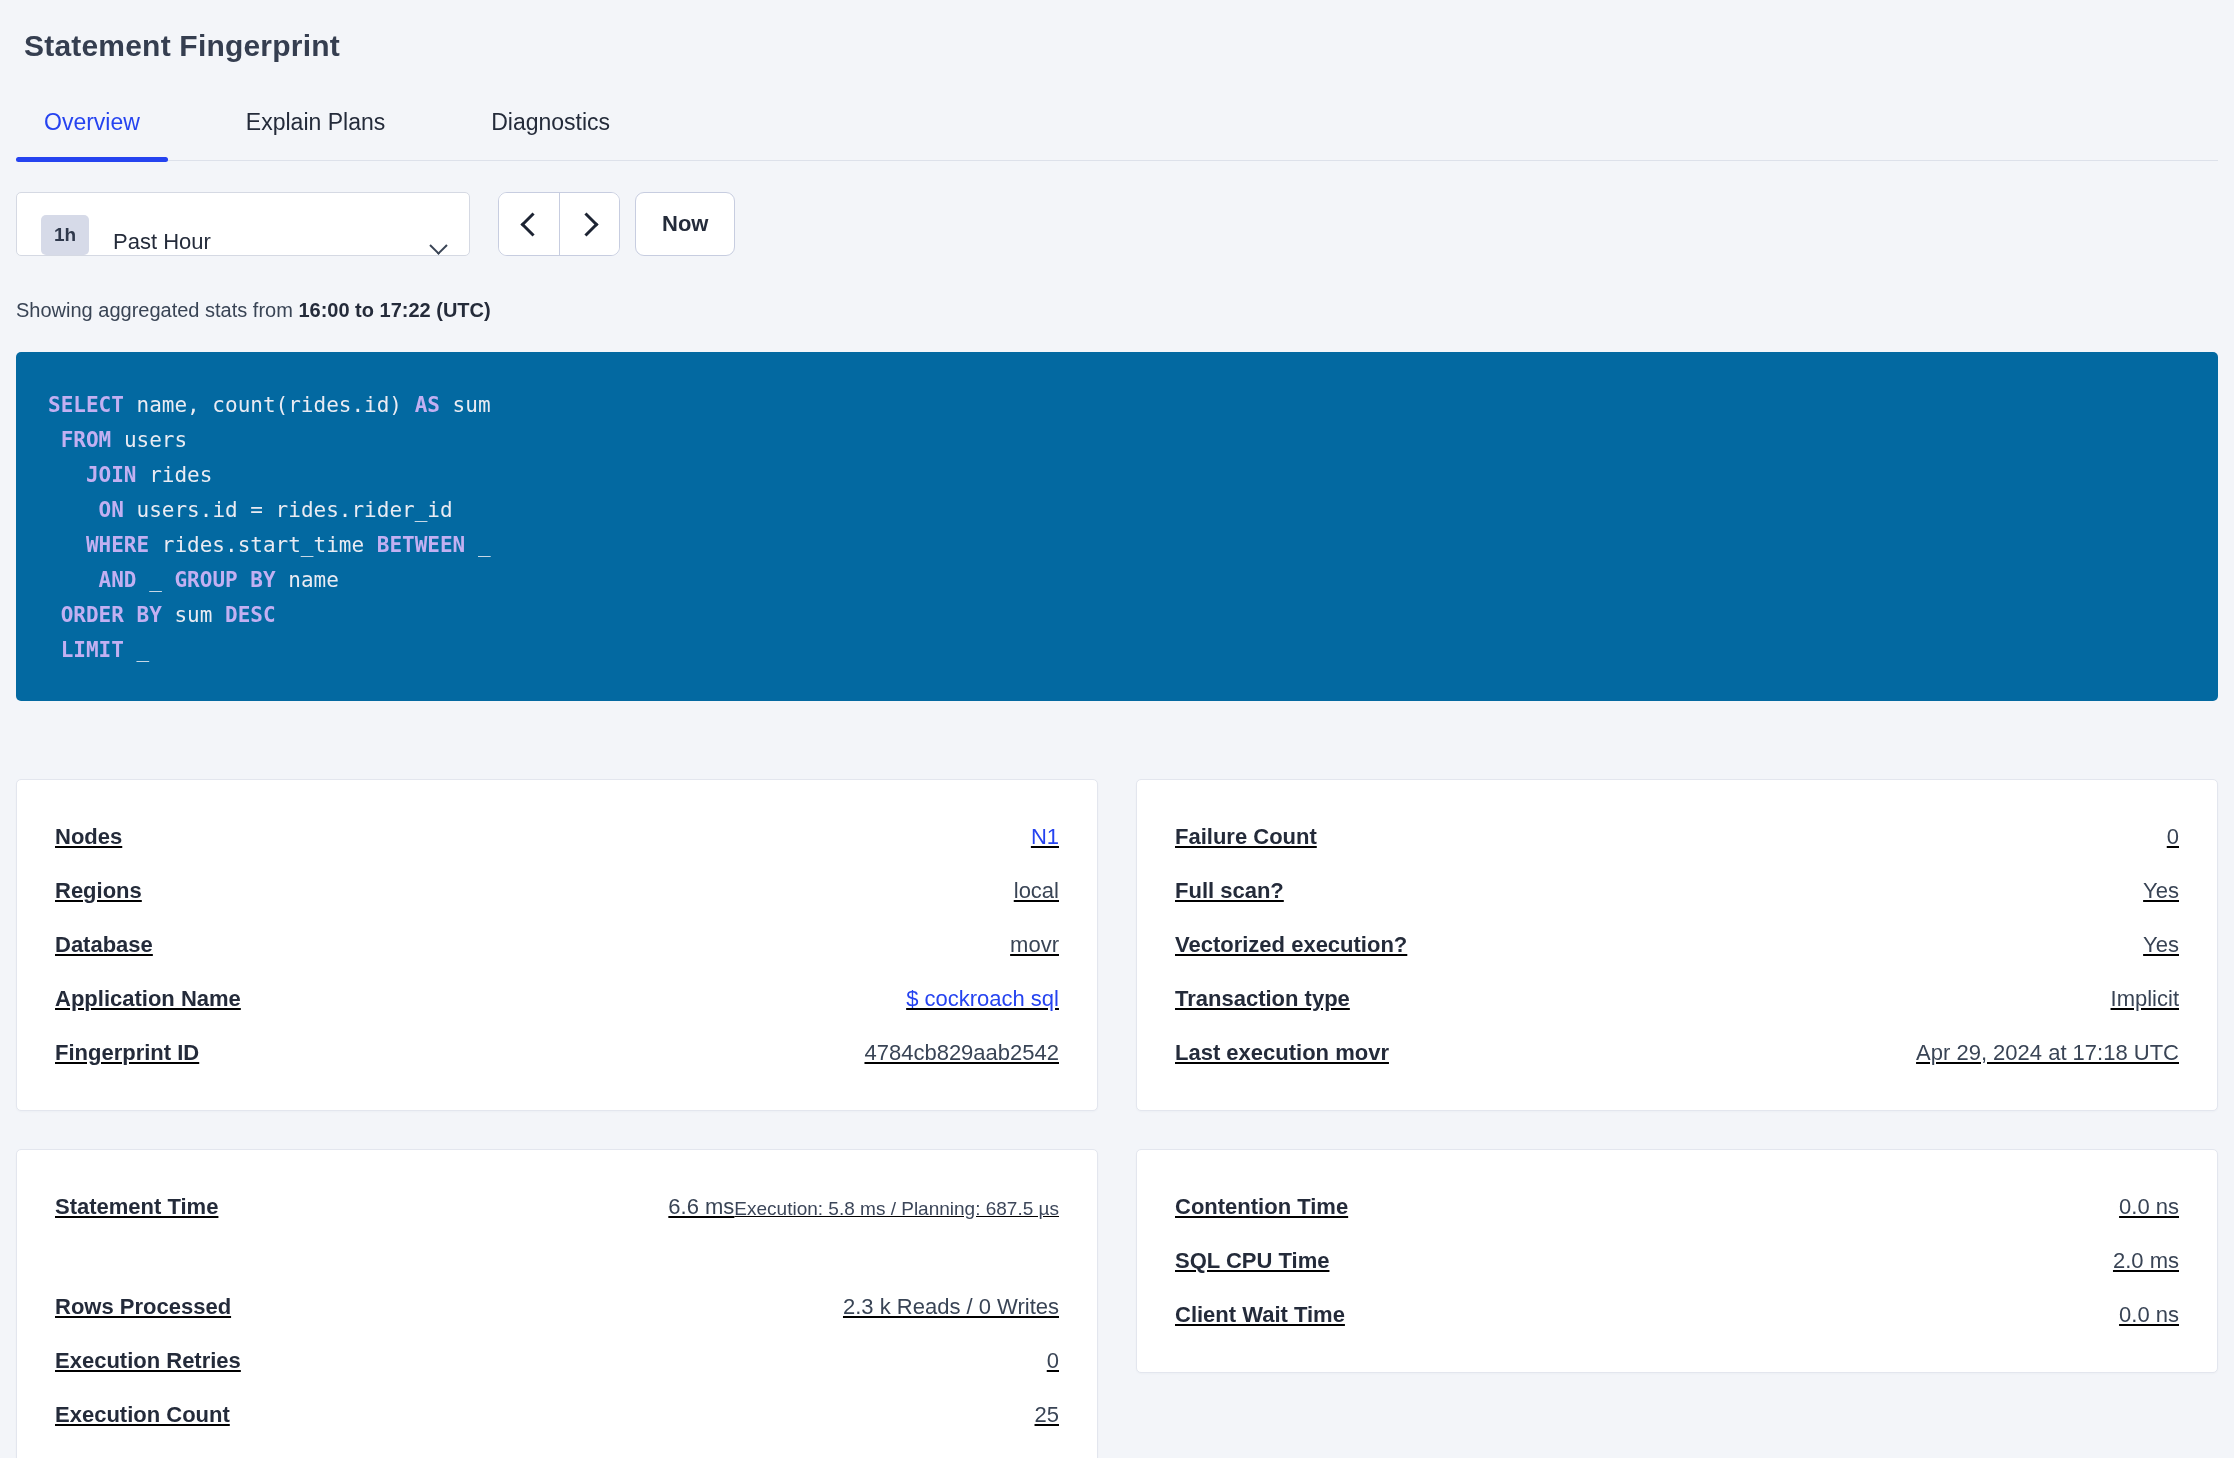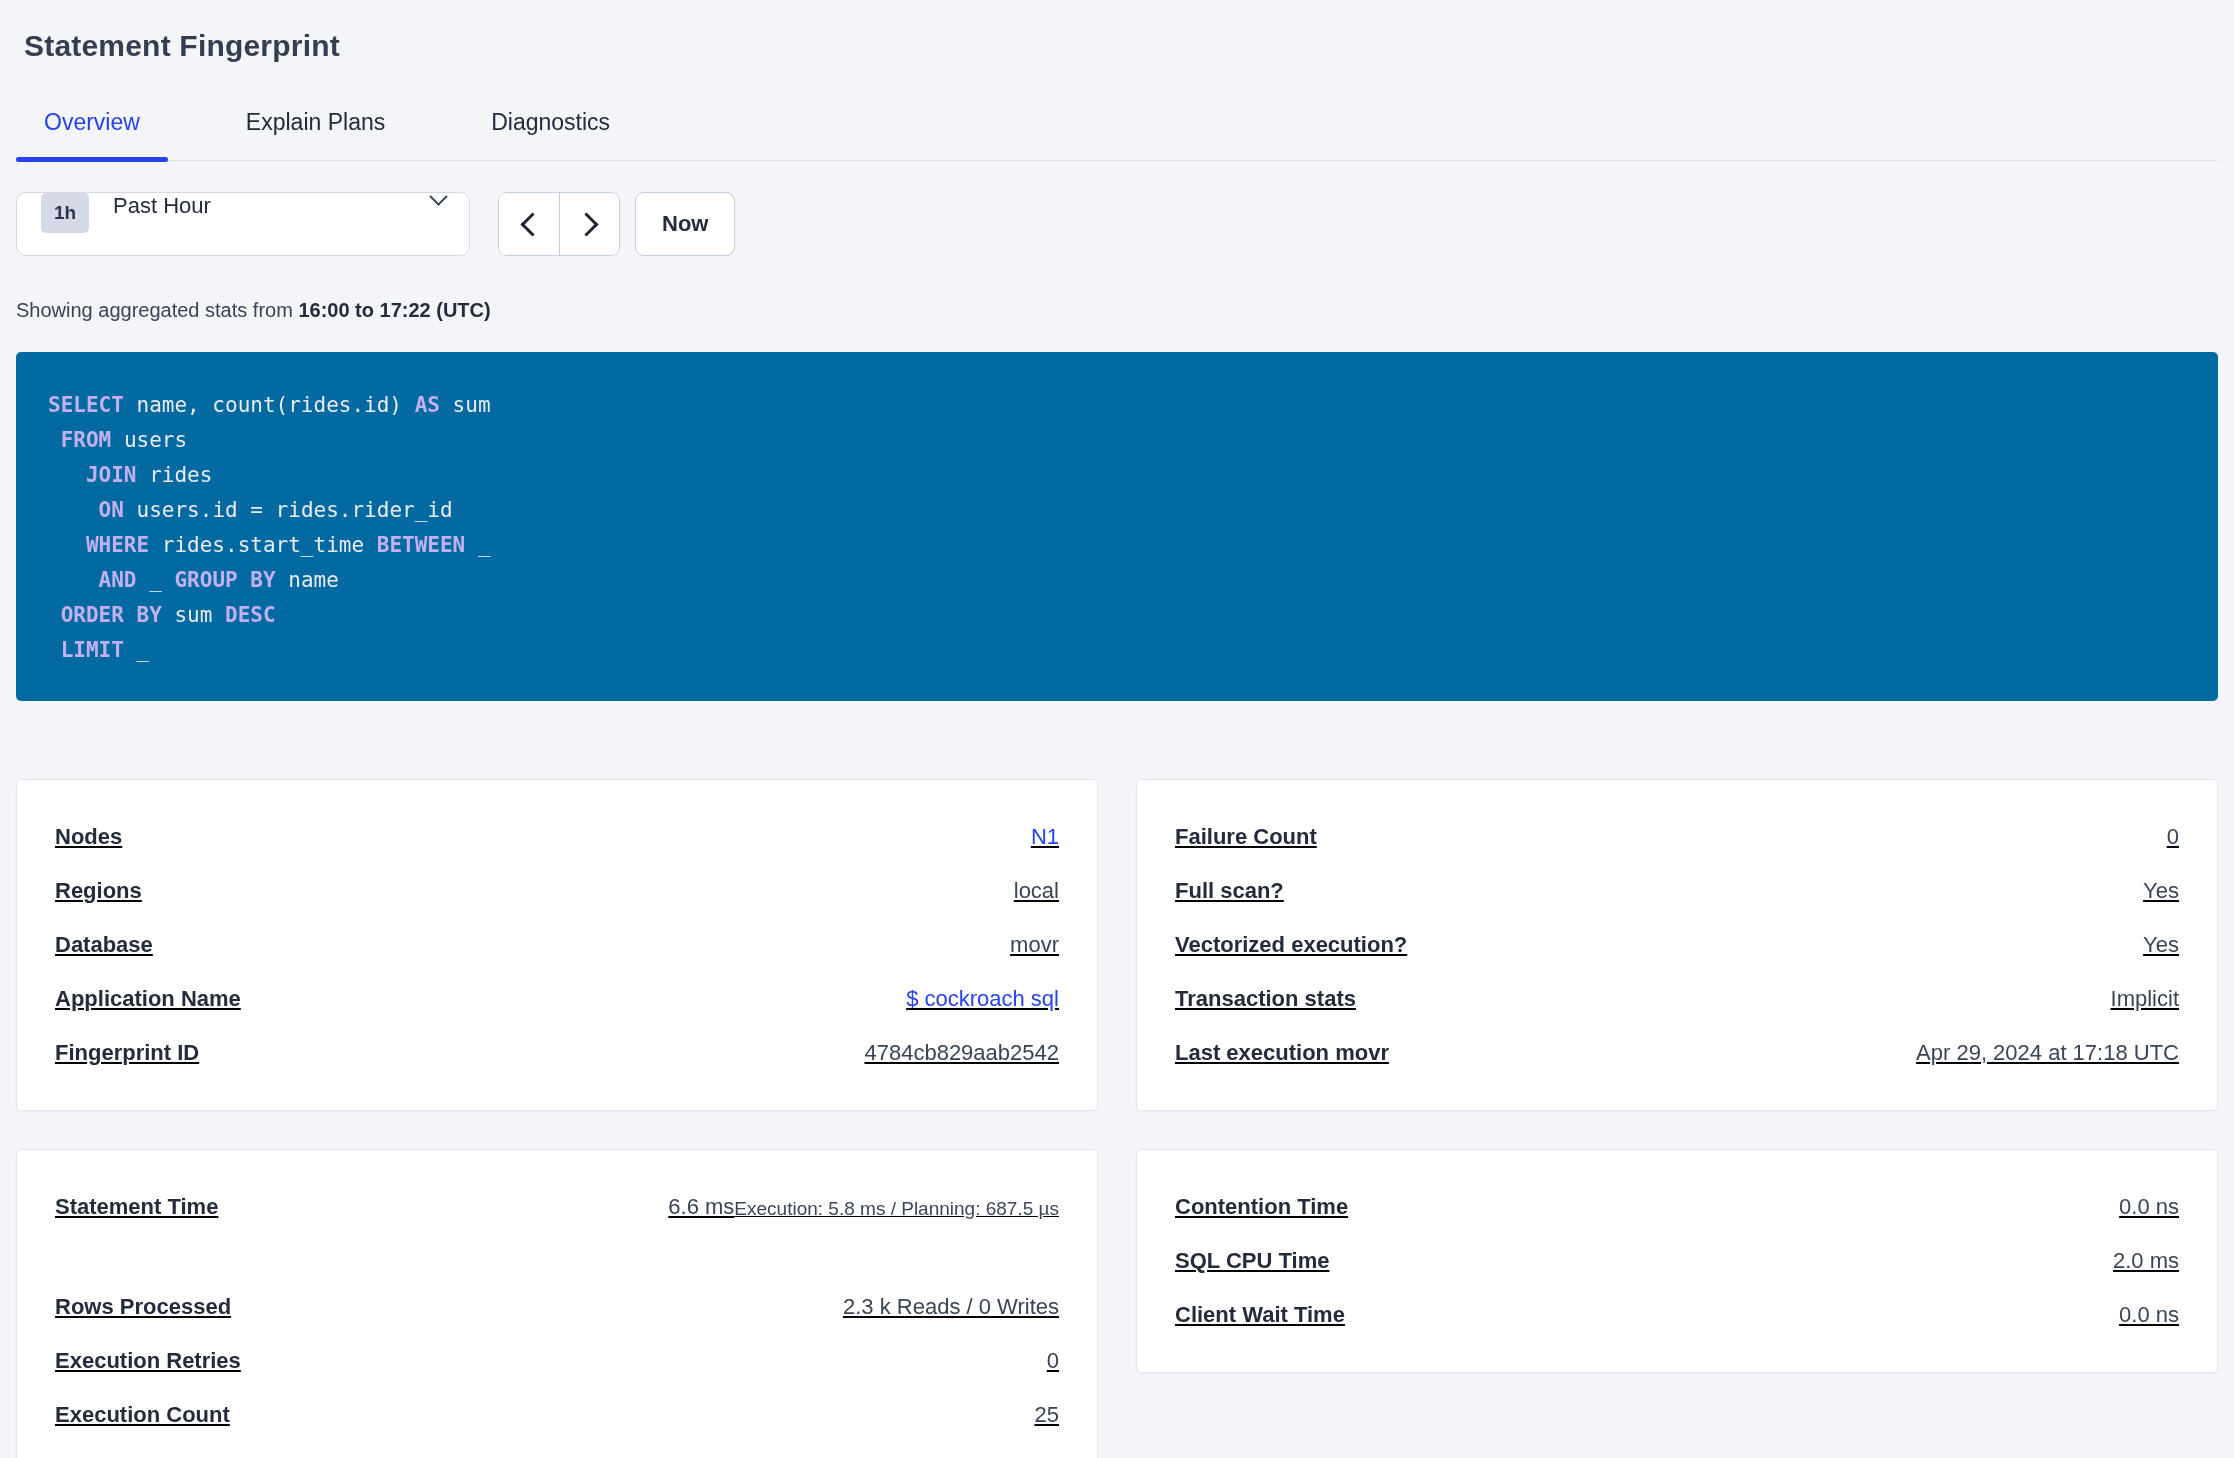--- a/index.html
+++ b/index.html
@@ -37,23 +37,23 @@
     cursor:pointer;white-space:nowrap;
   }
   .tab.active{color:#2543f0;}
   .tab.active::after{
     content:"";position:absolute;left:0;right:0;bottom:-2px;
     height:5px;border-radius:3px;background:#2543f0;
   }
   
   .controls{display:flex;align-items:stretch;margin-top:31px;height:64px;}
   .range-dropdown{
-    display:flex;align-items:flex-start;
+    display:flex;align-items:flex-end;
     width:454px;box-sizing:border-box;
-    background:#fff;border:1px solid #d5d9e3;border-radius:10px;
+    background:#fff;border:1px solid #d5d9e3;border-radius:5px;
     padding:0 24px;cursor:pointer;
   }
   .interval-badge{
     display:inline-flex;align-items:center;justify-content:center;
     min-width:48px;height:40px;box-sizing:border-box;
     background:#d6dae8;border-radius:5px;
     font-size:19px;font-weight:700;color:#30394c;
     margin-right:24px;
   }
   .range-label{font-size:22px;color:#242b3a;}
@@ -204,21 +204,21 @@
       </div>
       <div class="row">
         <span class="lbl">Full scan?</span>
         <span class="val">Yes</span>
       </div>
       <div class="row">
         <span class="lbl">Vectorized execution?</span>
         <span class="val">Yes</span>
       </div>
       <div class="row">
-        <span class="lbl">Transaction stats</span>
+        <span class="lbl">Transaction type</span>
         <span class="val">Implicit</span>
       </div>
       <div class="row">
         <span class="lbl">Last execution movr</span>
         <span class="val">Apr 29, 2024 at 17:18 UTC</span>
       </div>
     </section>
 
     <section class="card">
       <div class="row tall">

